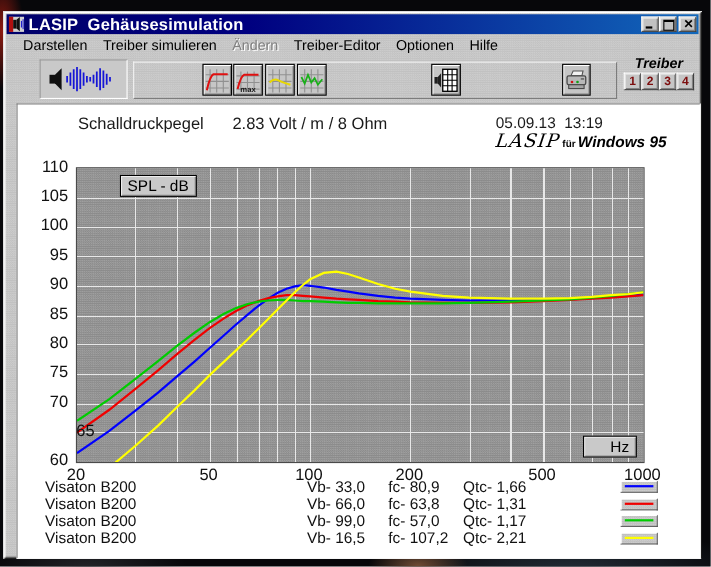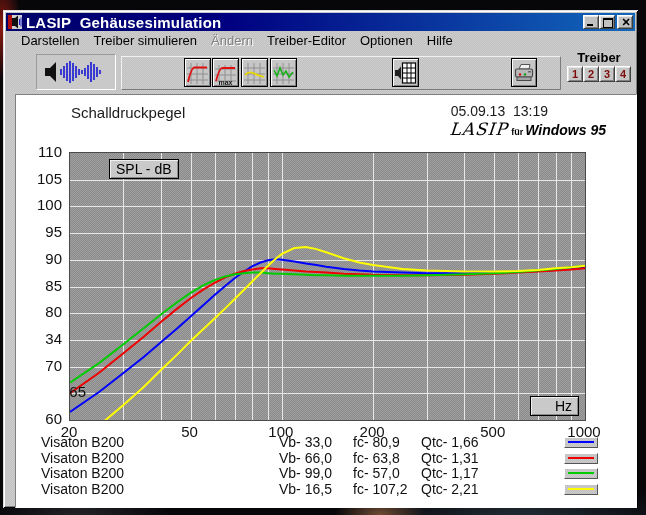--- a/index.html
+++ b/index.html
@@ -37,21 +37,21 @@
   .tb-speaker{position:absolute;left:30px;top:4px;width:78px;height:34px;background:#c9c9c9;
     border:1px solid;border-color:#9a9a9a #fff #fff #9a9a9a;display:flex;align-items:center;justify-content:center;}
   .band{position:absolute;left:115px;top:6px;width:438px;height:32px;
     border:1px solid;border-color:#f2f2f2 #7c7c7c #7c7c7c #f2f2f2;}
   .tbtn{position:absolute;top:1px;width:27px;height:29px;background:#c6c6c6;border:1px solid #000;
     box-shadow:inset 1px 1px 0 #fff,inset -1px -1px 0 #7e7e7e;padding:0;}
   .tbtn svg{display:block;margin:1px auto 0;}
   .maxlab{position:absolute;left:0;right:0;bottom:0px;font-size:7px;font-weight:bold;color:#1a1a1a;
     text-align:center;line-height:7px;font-family:"Liberation Sans",sans-serif;}
   .treiberbox{position:absolute;right:3px;top:1px;width:66px;text-align:center;}
-  .treiberlab{font-size:13px;font-weight:bold;color:#000;line-height:14px;}
+  .treiberlab{font-size:13px;font-weight:bold;color:#000;line-height:14px;font-style:italic;}
   .drvrow{display:flex;justify-content:center;margin-top:1px;}
   .drvbtn{width:16px;height:16px;background:#c6c6c6;border:1px solid;border-color:#fff #404040 #404040 #fff;
     box-shadow:inset 1px 1px 0 #e4e4e4,inset -1px -1px 0 #828282;color:#7c0d0d;font-weight:bold;font-size:11px;
     line-height:14px;text-align:center;padding:0;font-family:"Liberation Sans",sans-serif;}
   
   .client{position:absolute;left:12px;top:84px;width:620px;height:412px;background:#fff;
     border:1px solid;border-color:#7f7f7f #fff #fff #7f7f7f;}
   .hdr{position:absolute;left:55px;top:9px;font-size:15px;color:#1a1a1a;display:flex;gap:26px;white-space:pre;}
   .dt{position:absolute;right:88px;top:8px;font-size:14px;color:#1a1a1a;white-space:pre;}
   .logo{position:absolute;right:30px;top:24px;color:#000;white-space:nowrap;}
@@ -233,20 +233,21 @@
             <button class="drvbtn">2</button>
             <button class="drvbtn">3</button>
             <button class="drvbtn">4</button>
           </div>
       </div>
     </div>
 
     <div class="client">
       <div class="hdr">
         <span>Schalldruckpegel</span>
+        <span>2.83 Volt / m / 8 Ohm</span>
       </div>
       <div class="dt">05.09.13  13:19</div>
       <div class="logo">
         <span class="lasip">LASIP</span><span class="fuer">für</span><span class="w95">Windows 95</span>
       </div>
 
       <div class="plot" id="plot">
         <svg id="chart-svg" width="515" height="267" viewBox="0 0 515 267">
             <g stroke="#e8e8e8" stroke-width="1" shape-rendering="crispEdges">
               <line x1="53.5" x2="53.5" y1="0" y2="267"></line>
@@ -281,21 +282,21 @@
             <polyline points="0.0,293.7 29.4,272.3 53.4,252.0 73.7,233.9 91.2,216.8 106.8,201.9 120.6,188.0 133.2,176.2 144.6,165.5 155.2,155.4 164.9,145.8 174.0,136.7 182.5,128.2 190.5,120.2 198.0,112.7 205.1,106.3 211.9,100.9 224.4,95.1 235.9,94.0 246.4,96.1 256.2,99.3 273.7,105.2 289.3,109.5 303.1,112.1 332.5,115.9 356.5,117.5 394.4,118.5 423.8,118.5 447.8,118.0 468.0,116.9 485.6,115.3 501.1,114.3 515.0,112.7" fill="none" stroke="#ffff00" stroke-width="2"></polyline>
           </svg>
         <div class="cornerlab spl-box">SPL - dB</div>
         <div class="cornerlab hz-box">Hz</div>
       </div>
 
       <div id="yticks">
           <div class="ytick" style="left: 0px; top: 316px;">60</div>
           <div class="ytick" style="left: 0px; top: 289.3px; padding-left: 24px;">65</div>
           <div class="ytick" style="left: 0px; top: 262.6px;">70</div>
-          <div class="ytick" style="left: 0px; top: 235.9px;">34</div>
+          <div class="ytick" style="left: 0px; top: 235.9px;">75</div>
           <div class="ytick" style="left: 0px; top: 209.2px;">80</div>
           <div class="ytick" style="left: 0px; top: 182.5px;">85</div>
           <div class="ytick" style="left: 0px; top: 155.8px;">90</div>
           <div class="ytick" style="left: 0px; top: 129.1px;">95</div>
           <div class="ytick" style="left: 0px; top: 102.4px;">100</div>
           <div class="ytick" style="left: 0px; top: 75.7px;">105</div>
           <div class="ytick" style="left: 0px; top: 49px;">110</div>
         </div>
       <div id="xticks">
           <div class="xtick" style="left: 53px; top: 329px;">20</div>

